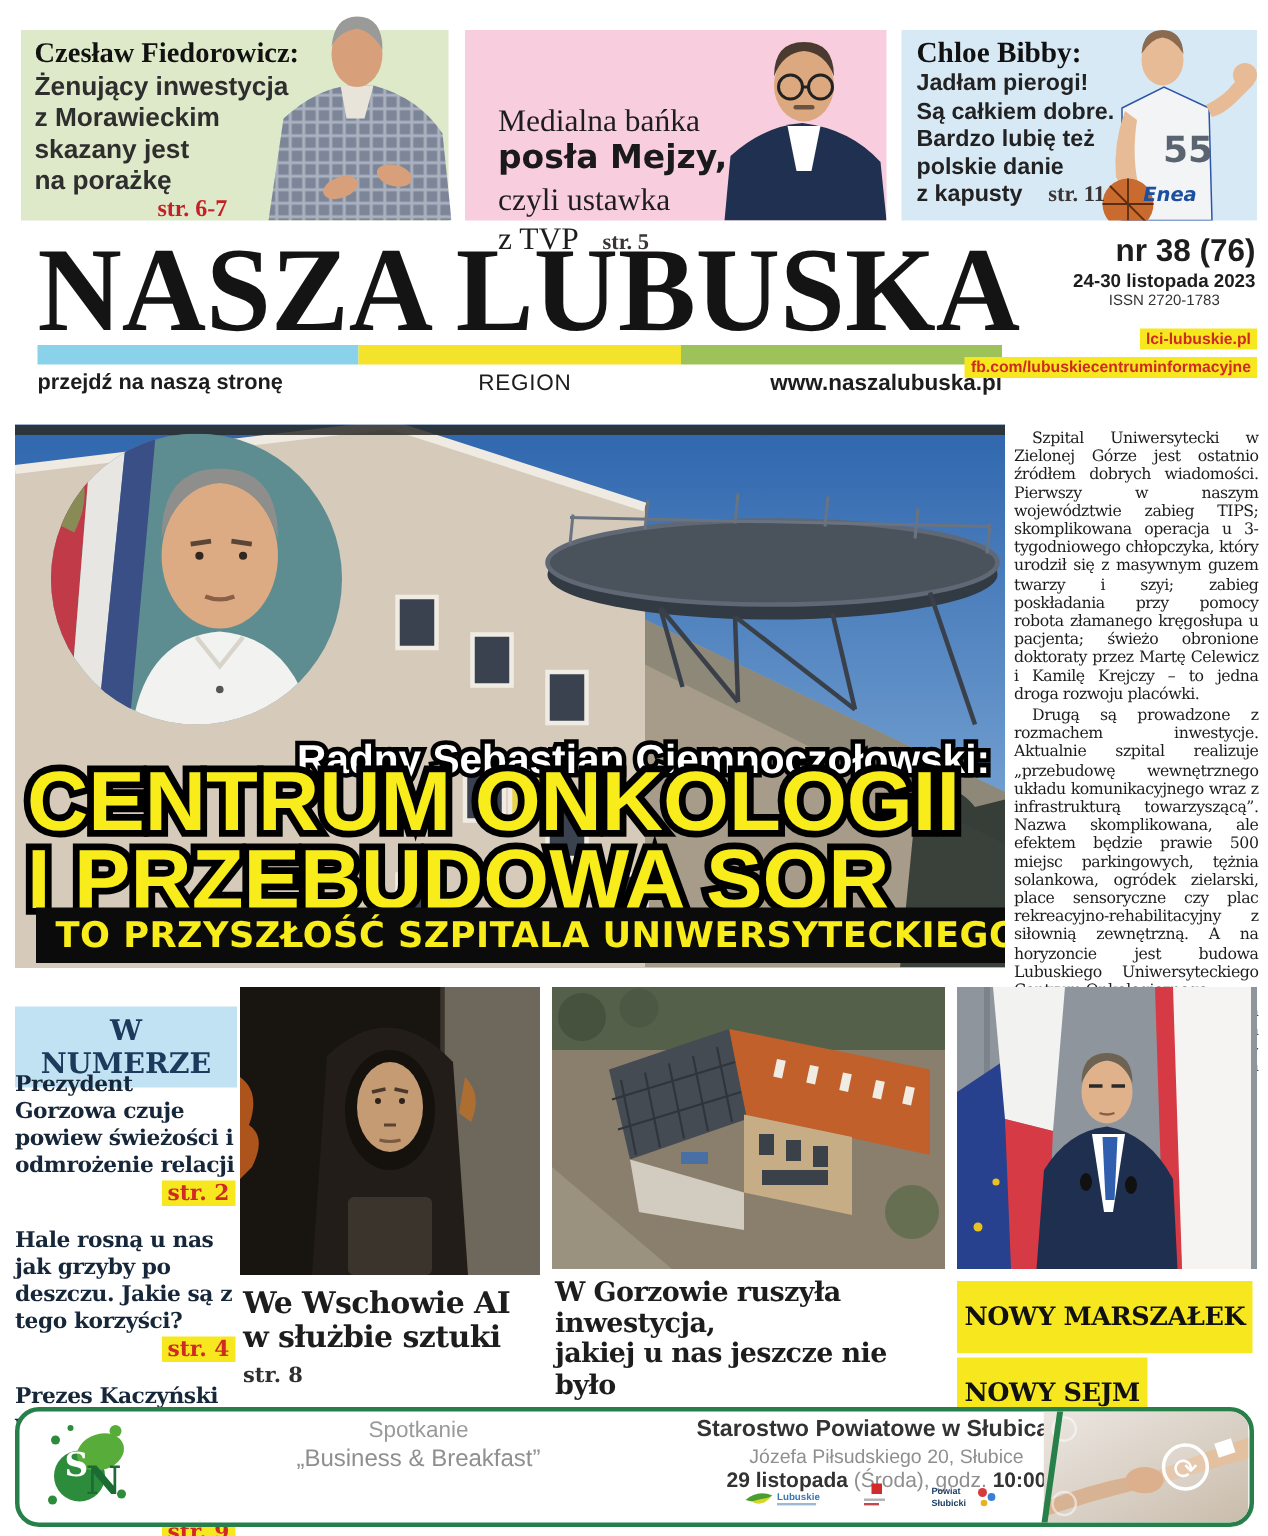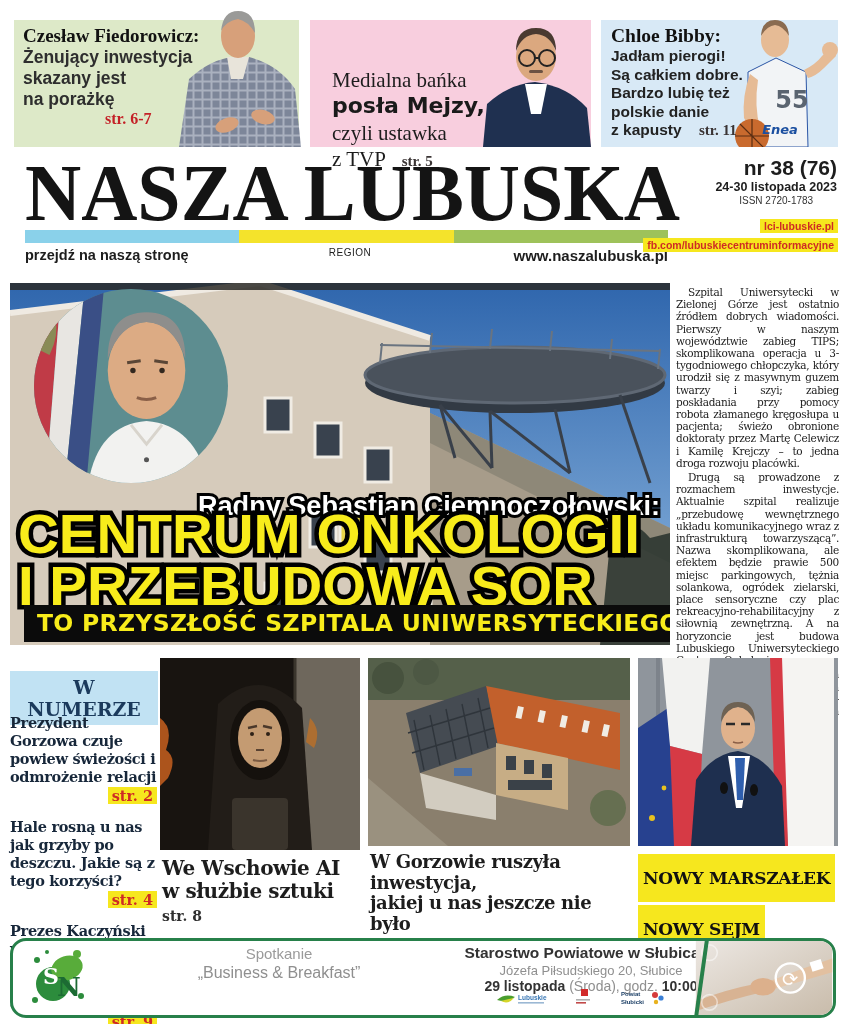--- a/index.html
+++ b/index.html
@@ -104,20 +104,21 @@
       <path d="M18,74 Q40,54 62,52 L78,52 Q108,60 124,84 L130,142 L8,142 Z" fill="url(#plaid)"></path>
       <polygon points="56,52 78,52 72,74 60,74" fill="#e8e4da"></polygon>
       <ellipse cx="67" cy="31" rx="17" ry="22" fill="#d7a07a"></ellipse>
       <path d="M50,26 Q52,6 67,6 Q84,6 84,28 Q77,16 67,14 Q55,16 50,26 Z" fill="#9a9a98"></path>
       <ellipse cx="56" cy="120" rx="12" ry="7" fill="#d7a07a" transform="rotate(-20 56 120)"></ellipse>
       <ellipse cx="92" cy="112" rx="12" ry="7" fill="#d7a07a" transform="rotate(15 92 112)"></ellipse>
     </svg>
     <div class="teaser-content">
       <div class="t-title">Czesław Fiedorowicz:</div>
       <div class="t-line">Żenujący inwestycja</div>
+      <div class="t-line">z Morawieckim</div>
       <div class="t-line">skazany jest</div>
       <div class="t-line">na porażkę</div>
       <div class="t-page-red" style="margin-left:82px;">str. 6-7</div>
     </div>
   </div>
 
   <div id="teaser2" class="teaser" style="left:310px;width:281px;">
     <div class="teaser-bg"></div>
     <svg class="teaser-photo" style="right:0;top:0;" width="112" height="127" viewBox="0 0 112 127">
       <path d="M8,84 Q30,64 56,62 Q88,66 108,88 L112,127 L4,127 Z" fill="#1f3050"></path>
@@ -175,21 +176,21 @@
     <div id="issue-date">24-30 listopada 2023</div>
     <div id="issue-issn">ISSN 2720-1783</div>
   </div>
 
   <div id="color-bar" class="abs">
     <div style="background:#8ad1ea;"></div>
     <div style="background:#f4e32b;"></div>
     <div style="background:#9ec25a;"></div>
   </div>
   <span class="abs nav-label" style="left:25px;font-weight:bold;">przejdź na naszą stronę</span>
-  <span class="abs nav-label" style="left:300px;width:100px;text-align:center;font-size:10px;letter-spacing:.5px;">REGION</span>
+  <span class="abs nav-label" style="left:300px;width:100px;text-align:center;font-size:15px;letter-spacing:.5px;">REGION</span>
   <span class="abs nav-label" style="left:480px;width:188px;text-align:right;font-weight:bold;font-size:15px;">www.naszalubuska.pl</span>
   <div id="links-block" class="abs">
     <span class="hl-link">lci-lubuskie.pl</span><br>
     <span class="hl-link">fb.com/lubuskiecentruminformacyjne</span>
   </div>
 
   <div id="main-photo" class="abs">
     <svg width="660" height="362" viewBox="0 0 660 362">
       <defs>
         <linearGradient id="sky" x1="0" y1="0" x2="0" y2="1">

